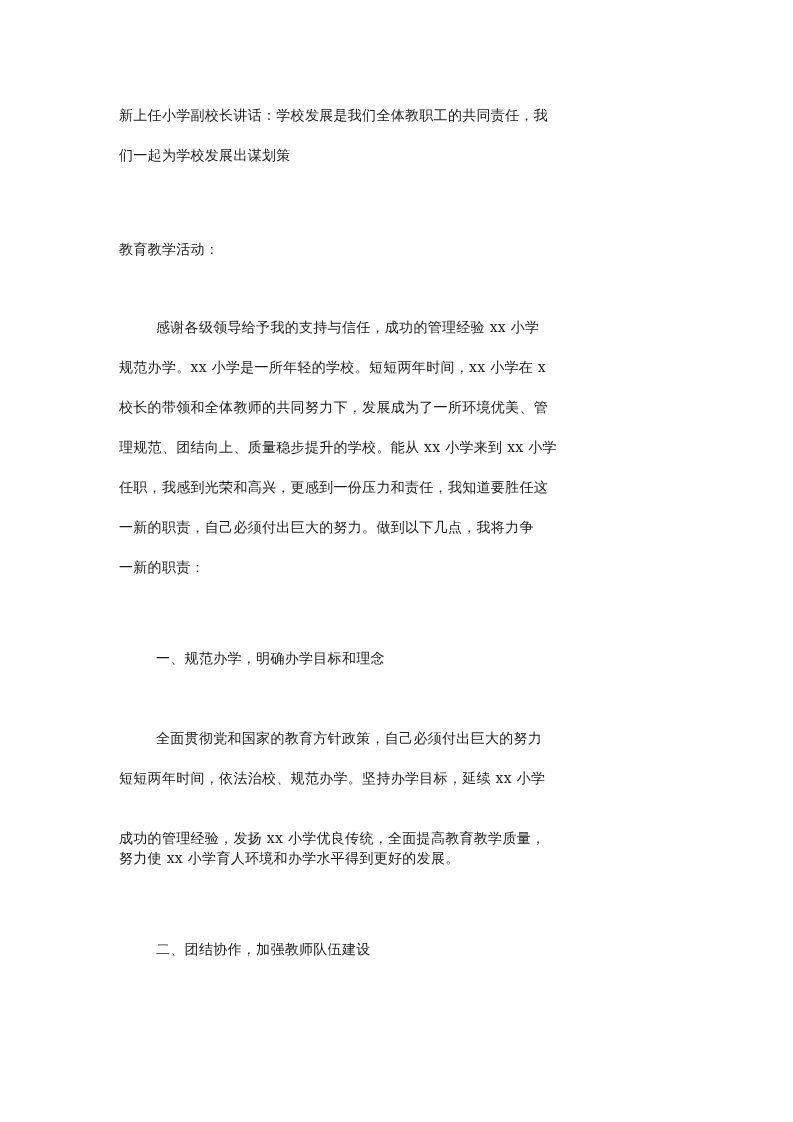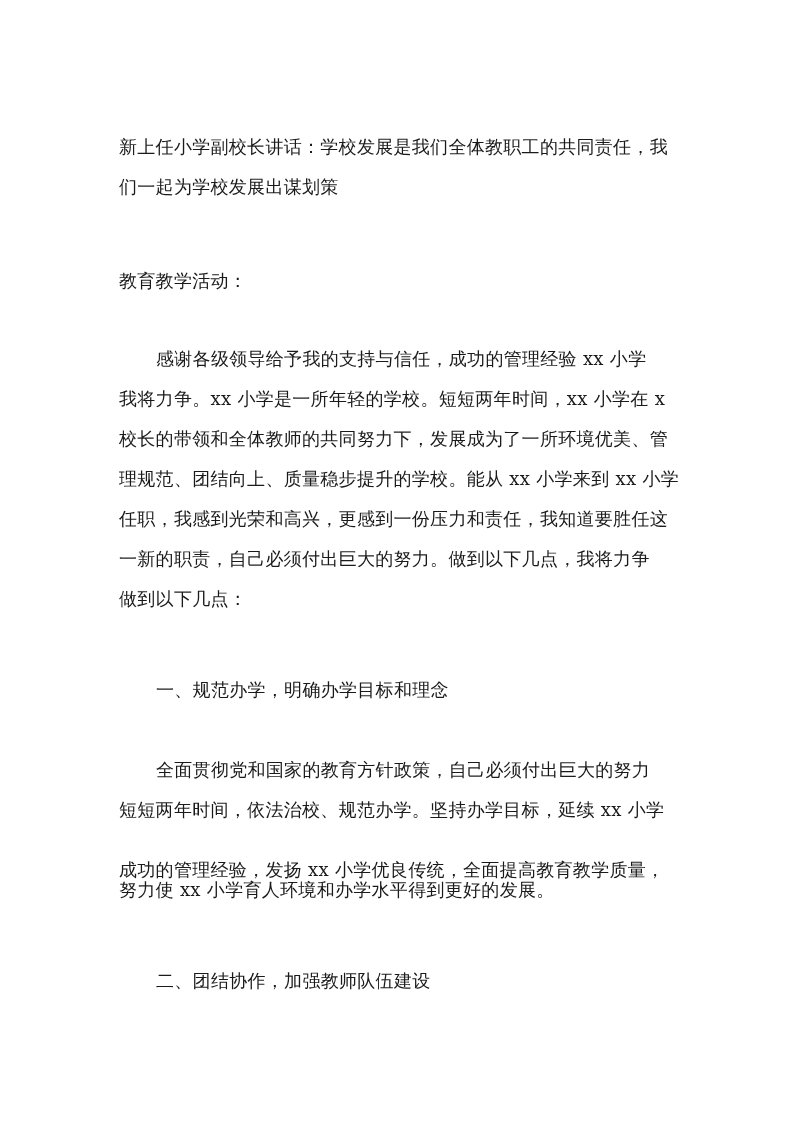--- a/index.html
+++ b/index.html
@@ -1,37 +1,37 @@
 <!DOCTYPE html>
 <html><head>
   <meta charset="utf-8">
   <style>
     html, body { margin: 0; padding: 0; background: #ffffff; }
     body { width: 793px; height: 1122px; position: relative; overflow: hidden;
            font-family: "DejaVu Serif", "Liberation Serif", serif; color: #1a1a1a; }
     .page { position: absolute; left: 119px; top: 96px; width: 560px; }
-    .line { position: absolute; left: 0; white-space: nowrap; font-size: 18px; line-height: 38px; height: 38px; letter-spacing: 0.3px; margin-top: 32px; }
+    .line { position: absolute; left: 0; white-space: nowrap; font-size: 14px; line-height: 38px; height: 38px; letter-spacing: 0.3px; }
     .indent { left: 37px; }
   </style>
 </head>
 <body>
 
 <div class="page">
   <div class="line" style="top:0px">新上任小学副校长讲话：学校发展是我们全体教职工的共同责任，我</div>
   <div class="line" style="top:40px">们一起为学校发展出谋划策</div>
 
   <div class="line" style="top:134px">教育教学活动：</div>
 
   <div class="line indent" style="top:212px">感谢各级领导给予我的支持与信任，成功的管理经验 xx 小学</div>
-  <div class="line" style="top:252px">我将力争。xx 小学是一所年轻的学校。短短两年时间，xx 小学在 x</div>
+  <div class="line" style="top:252px">规范办学。xx 小学是一所年轻的学校。短短两年时间，xx 小学在 x</div>
   <div class="line" style="top:292px">校长的带领和全体教师的共同努力下，发展成为了一所环境优美、管</div>
   <div class="line" style="top:332px">理规范、团结向上、质量稳步提升的学校。能从 xx 小学来到 xx 小学</div>
   <div class="line" style="top:372px">任职，我感到光荣和高兴，更感到一份压力和责任，我知道要胜任这</div>
   <div class="line" style="top:412px">一新的职责，自己必须付出巨大的努力。做到以下几点，我将力争</div>
-  <div class="line" style="top:452px">做到以下几点：</div>
+  <div class="line" style="top:452px">一新的职责：</div>
 
   <div class="line indent" style="top:543px">一、规范办学，明确办学目标和理念</div>
 
   <div class="line indent" style="top:623px">全面贯彻党和国家的教育方针政策，自己必须付出巨大的努力</div>
   <div class="line" style="top:663px">短短两年时间，依法治校、规范办学。坚持办学目标，延续 xx 小学</div>
   <div class="line" style="top:723px">成功的管理经验，发扬 xx 小学优良传统，全面提高教育教学质量，</div>
   <div class="line" style="top:743px">努力使 xx 小学育人环境和办学水平得到更好的发展。</div>
 
   <div class="line indent" style="top:834px">二、团结协作，加强教师队伍建设</div>
 </div>

